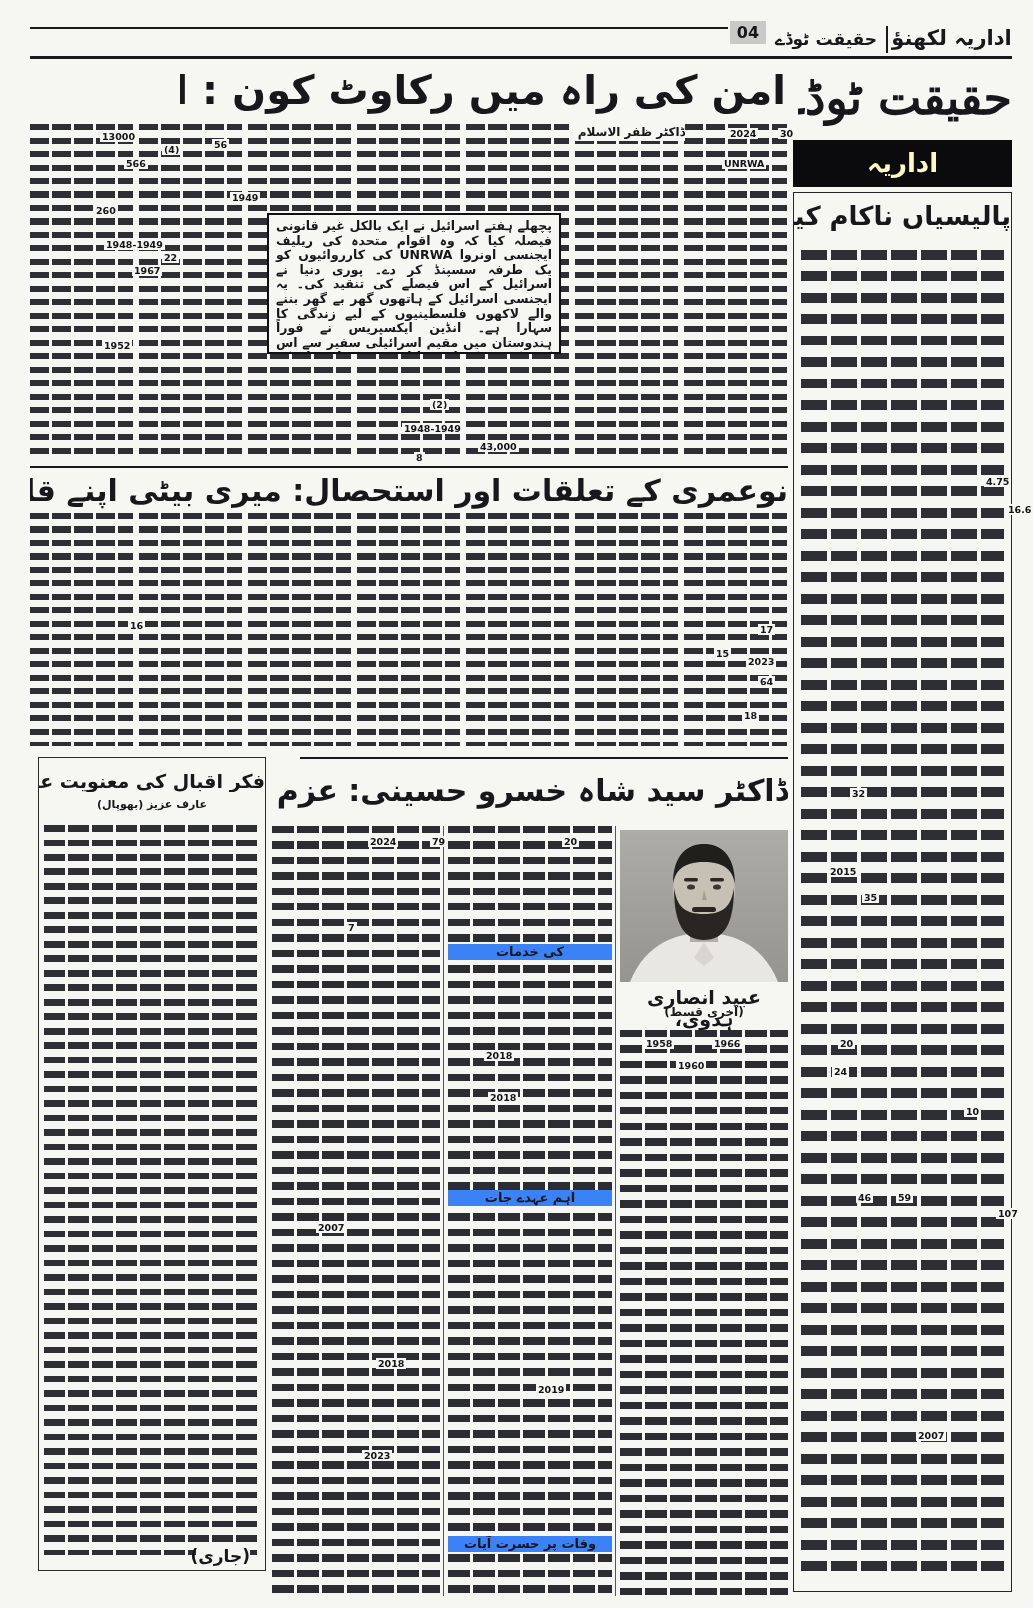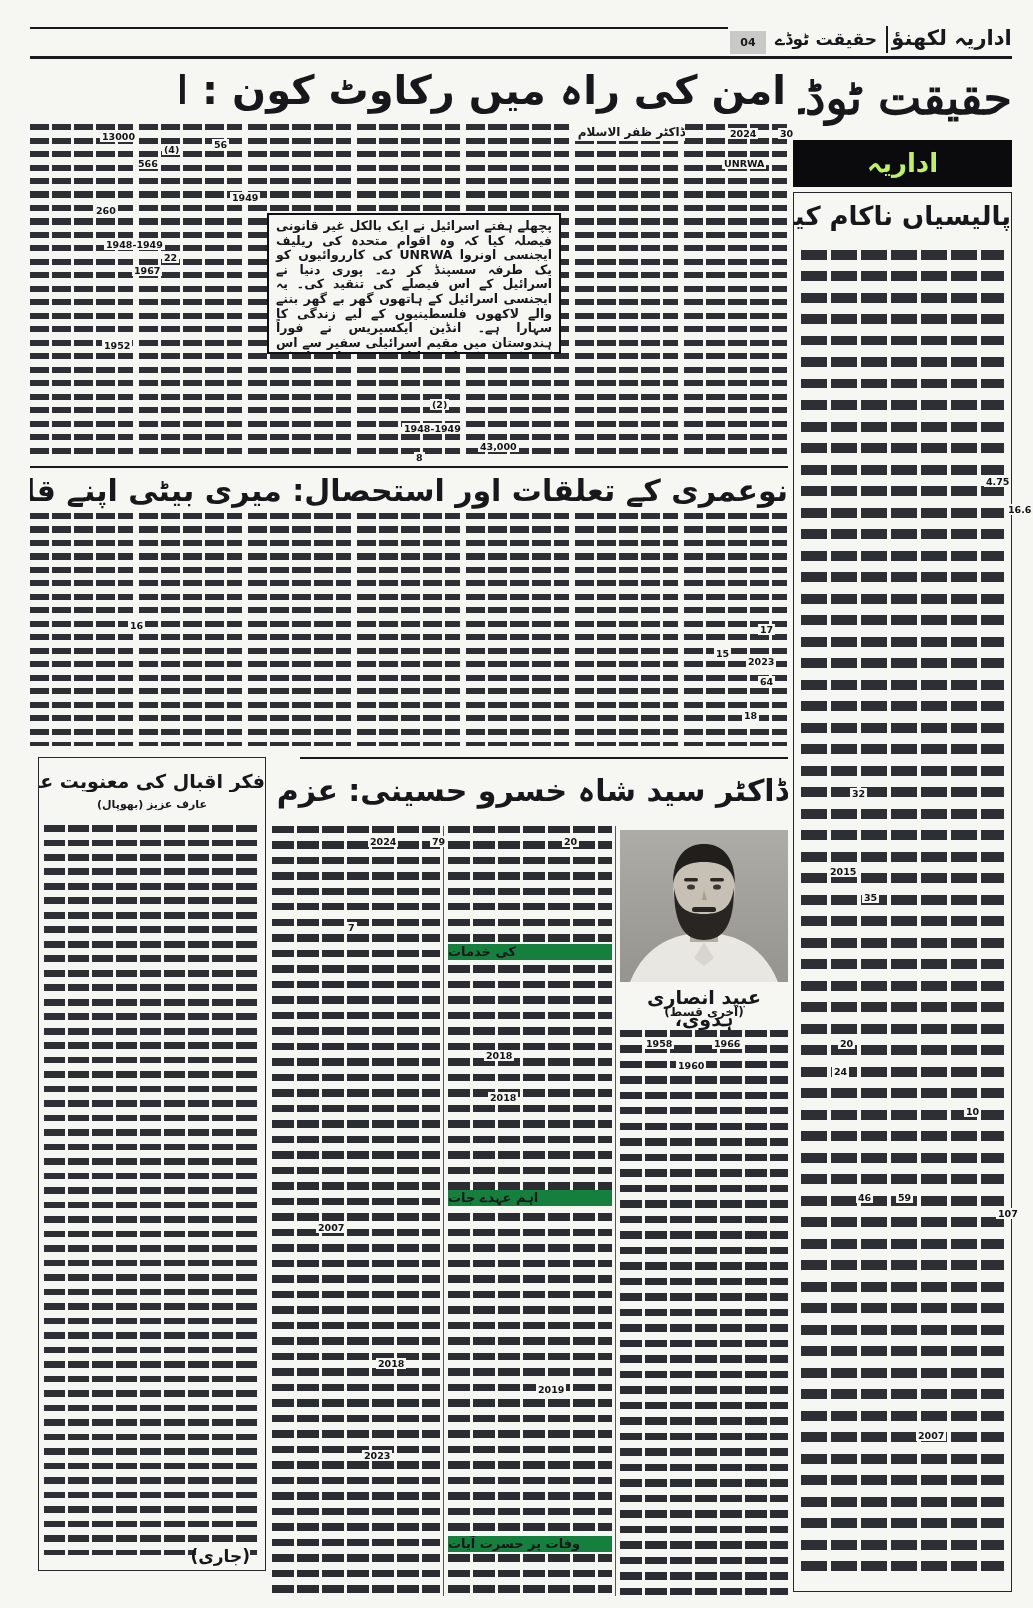--- a/index.html
+++ b/index.html
@@ -18,44 +18,44 @@
         repeating-linear-gradient(to right, rgba(246,246,243,0) 0 21px, #f6f6f3 21px 24px),
         repeating-linear-gradient(to bottom, #2e2e35 0 6.5px, rgba(0,0,0,0) 6.5px 14.5px);}
   .g15{background:
         repeating-linear-gradient(to right, rgba(246,246,243,0) 0 22px, #f6f6f3 22px 25px),
         repeating-linear-gradient(to bottom, #2c2c33 0 7px, rgba(0,0,0,0) 7px 15.5px);}
   .g21{background:
         repeating-linear-gradient(to right, rgba(246,246,243,0) 0 26px, #f6f6f3 26px 30px),
         repeating-linear-gradient(to bottom, #2e2e35 0 9.5px, rgba(0,0,0,0) 9.5px 21.5px);}
   .chip{position:absolute;font:700 9.5px "DejaVu Sans",sans-serif;line-height:11px;
         background:#f6f6f3;color:#121217;padding:0 2px;white-space:nowrap;direction:ltr;}
-  .subhead-overlay{position:absolute;background:#15803d;font-weight:700;font-size:13px;
-        text-align:left;line-height:16px;direction:rtl;overflow:hidden;white-space:nowrap;}
+  .subhead-overlay{position:absolute;background:#3b82f6;font-weight:700;font-size:13px;
+        text-align:center;line-height:16px;direction:rtl;overflow:hidden;white-space:nowrap;}
   .hidden-data{position:absolute;width:0;height:0;overflow:hidden;}
   .vrule{position:absolute;width:1px;background:#55555c;}
 </style>
 </head>
 <body>
 
 <div id="page">
 
   <div class="rule" style="left:30px;top:27px;width:698px;height:2px;"></div>
 
-  <div class="abs" style="left:730px;top:31px;width:36px;height:23px;background:#c9c9c7;font-size:11px;font-weight:700;text-align:center;line-height:23px;">04</div>
+  <div class="abs" style="left:730px;top:21px;width:36px;height:23px;background:#c9c9c7;font-size:16px;font-weight:700;text-align:center;line-height:23px;">04</div>
   <div class="abs rtl" style="left:770px;top:27px;width:112px;height:25px;font-size:17px;font-weight:800;text-align:center;line-height:25px;white-space:nowrap;overflow:hidden;">حقیقت ٹوڈے</div>
   <div class="rule" style="left:886px;top:26px;width:2px;height:27px;"></div>
   <div class="abs rtl" style="left:891px;top:23px;width:121px;height:30px;font-size:21px;font-weight:900;text-align:center;line-height:30px;white-space:nowrap;overflow:hidden;">اداریہ لکھنؤ</div>
 
   <div class="rule" style="left:30px;top:56px;width:982px;height:3px;"></div>
 
   <div class="abs rtl hl" style="left:180px;top:63px;width:606px;height:54px;font-size:40px;line-height:54px;">امن کی راہ میں رکاوٹ کون : اونروا یا اسرائیل؟</div>
   <div class="abs rtl hl" style="left:798px;top:60px;width:214px;height:76px;font-size:46px;line-height:76px;font-family:'DejaVu Serif',serif;">حقیقت ٹوڈے</div>
 
   <div class="abs" style="left:793px;top:140px;width:219px;height:47px;background:#0b0b0d;">
-    <div class="rtl" style="color:#bef264;font-size:26px;font-weight:900;text-align:center;line-height:47px;">اداریہ</div>
+    <div class="rtl" style="color:#fef9c3;font-size:26px;font-weight:900;text-align:center;line-height:47px;">اداریہ</div>
   </div>
   <div class="abs" style="left:793px;top:192px;width:219px;height:1400px;border:1.5px solid #26262a;box-sizing:border-box;">
     <div class="rtl" style="margin-top:8px;font-size:26px;font-weight:800;text-align:center;white-space:nowrap;overflow:hidden;">پالیسیاں ناکام کیوں؟</div>
   </div>
   <div class="greek g21" style="left:801px;top:250px;width:203px;height:1330px;"></div>
 
   <div class="greek g13" style="left:30px;top:124px;width:103px;height:336px;"></div>
   <div class="greek g13" style="left:139px;top:124px;width:103px;height:336px;"></div>
   <div class="greek g13" style="left:248px;top:124px;width:103px;height:336px;"></div>
   <div class="greek g13" style="left:357px;top:124px;width:103px;height:336px;"></div>
@@ -119,21 +119,21 @@
   <div class="abs rtl" style="left:620px;top:986px;width:168px;height:16px;font-size:19px;font-weight:800;text-align:center;">عبید انصاری ہدوی،</div>
   <div class="abs rtl" style="left:620px;top:1005px;width:168px;height:16px;font-size:12px;font-weight:800;text-align:center;">(آخری قسط)</div>
 
   <div class="subhead-overlay" style="left:448px;top:944px;width:164px;height:16px;">کی خدمات</div>
   <div class="subhead-overlay" style="left:448px;top:1190px;width:164px;height:16px;">اہم عہدے جات</div>
   <div class="subhead-overlay" style="left:448px;top:1536px;width:164px;height:16px;">وفات پر حسرت آیات</div>
 
   <div class="abs" style="left:16px;top:0;width:1033px;height:1284px;pointer-events:none;">
       <span class="chip" style="left: 84px; top: 131px;">13000</span>
       <span class="chip" style="left: 146px; top: 144px;">(4)</span>
-      <span class="chip" style="left: 108px; top: 158px; margin-left: 12px;">566</span>
+      <span class="chip" style="left: 108px; top: 158px;">566</span>
       <span class="chip" style="left: 196px; top: 139px;">56</span>
       <span class="chip" style="left: 214px; top: 192px;">1949</span>
       <span class="chip" style="left: 78px; top: 205px;">260</span>
       <span class="chip" style="left: 88px; top: 239px;">1948-1949</span>
       <span class="chip" style="left: 146px; top: 252px;">22</span>
       <span class="chip" style="left: 116px; top: 265px;">1967</span>
       <span class="chip" style="left: 86px; top: 340px;">1952</span>
       <span class="chip" style="left: 706px; top: 158px;">UNRWA</span>
       <span class="chip" style="left: 762px; top: 128px;">30</span>
       <span class="chip" style="left: 712px; top: 128px;">2024</span>

